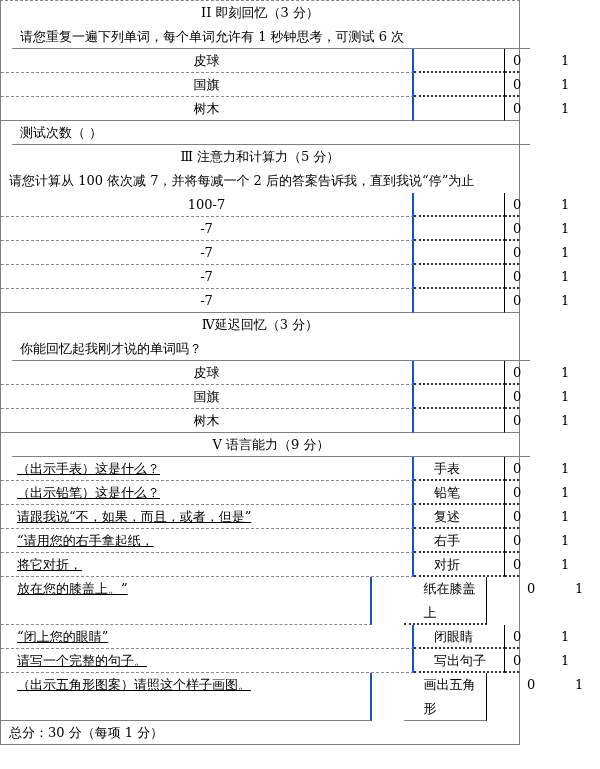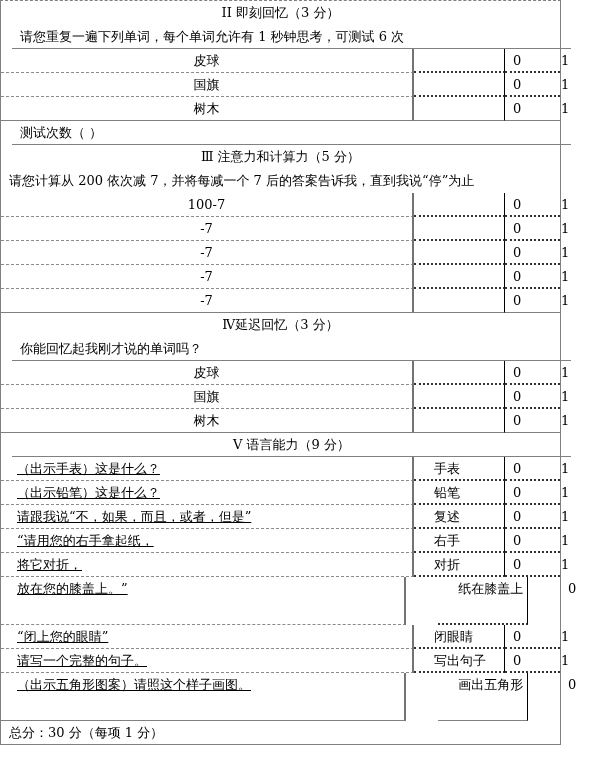--- a/index.html
+++ b/index.html
@@ -1,24 +1,24 @@
 <!DOCTYPE html>
 <html><head>
   <meta charset="utf-8">
   <style>
     html, body { margin: 0; padding: 0; background: #ffffff; }
     body { width: 600px; height: 769px; overflow: hidden; font-family: "DejaVu Serif", "Liberation Serif", serif; color: #000; }
-    .sheet { position: absolute; left: 0; top: 0; width: 561px; border-left: 1px solid #808080; border-right: 1px solid #808080; border-top: 1px dashed #808080; box-sizing: border-box; }
+    .sheet { position: absolute; left: 0; top: 0; width: 520px; border-left: 1px solid #808080; border-right: 1px solid #808080; border-top: 1px dashed #808080; box-sizing: border-box; }
     .row { position: relative; width: 100%; box-sizing: border-box; font-size: 13px; line-height: 24px; }
     .full { padding-left: 8px; height: 24px; white-space: nowrap; }
     .center { text-align: center; padding-left: 0; }
     .solid-bottom { border-bottom: 1px solid #808080; margin-left: 11px; }
     .grid { display: flex; height: 24px; }
     .grid.tall { height: 48px; gap: 32px; }
-    .c1 { width: 413px; box-sizing: border-box; border-right: 2px solid #737373; border-bottom: 1px dashed #8a8a8a; overflow: hidden; white-space: nowrap; }
+    .c1 { width: 413px; box-sizing: border-box; border-right: 2px solid #1d4ed8; border-bottom: 1px dashed #8a8a8a; overflow: hidden; white-space: nowrap; }
     .c1.left { padding-left: 16px; text-decoration: underline; }
     .c1.mid { text-align: center; }
     .c2 { width: 91px; box-sizing: border-box; border-right: 1px solid #000; border-bottom: 2px dotted #333; padding-left: 20px; line-height: 24px; white-space: normal; word-break: break-all; }
     .c3 { flex: 1; box-sizing: border-box; border-bottom: 2px dotted #333; position: relative; }
     .c3 .zero { position: absolute; left: 8px; top: 0; }
     .c3 .one { position: absolute; left: 56px; top: 0; }
     .grid.last .c1, .grid.last .c2, .grid.last .c3 { border-bottom: 1px solid #808080; }
     .total { border-bottom: 1px solid #808080; }
   </style>
 </head>
@@ -49,21 +49,21 @@
     <div class="c1 mid">树木</div>
     <div class="c2"></div>
     <div class="c3">
         <span class="zero">0</span>
         <span class="one">1</span>
       </div>
   </div>
   <div class="row full solid-bottom">测试次数（ ）</div>
 
   <div class="row full center">Ⅲ 注意力和计算力（5 分）</div>
-  <div class="row full">请您计算从 200 依次减 7，并将每减一个 7 后的答案告诉我，直到我说“停”为止</div>
+  <div class="row full">请您计算从 100 依次减 7，并将每减一个 2 后的答案告诉我，直到我说“停”为止</div>
 
   <div class="row grid">
     <div class="c1 mid">100-7</div>
     <div class="c2"></div>
     <div class="c3">
         <span class="zero">0</span>
         <span class="one">1</span>
       </div>
   </div>
   <div class="row grid">

